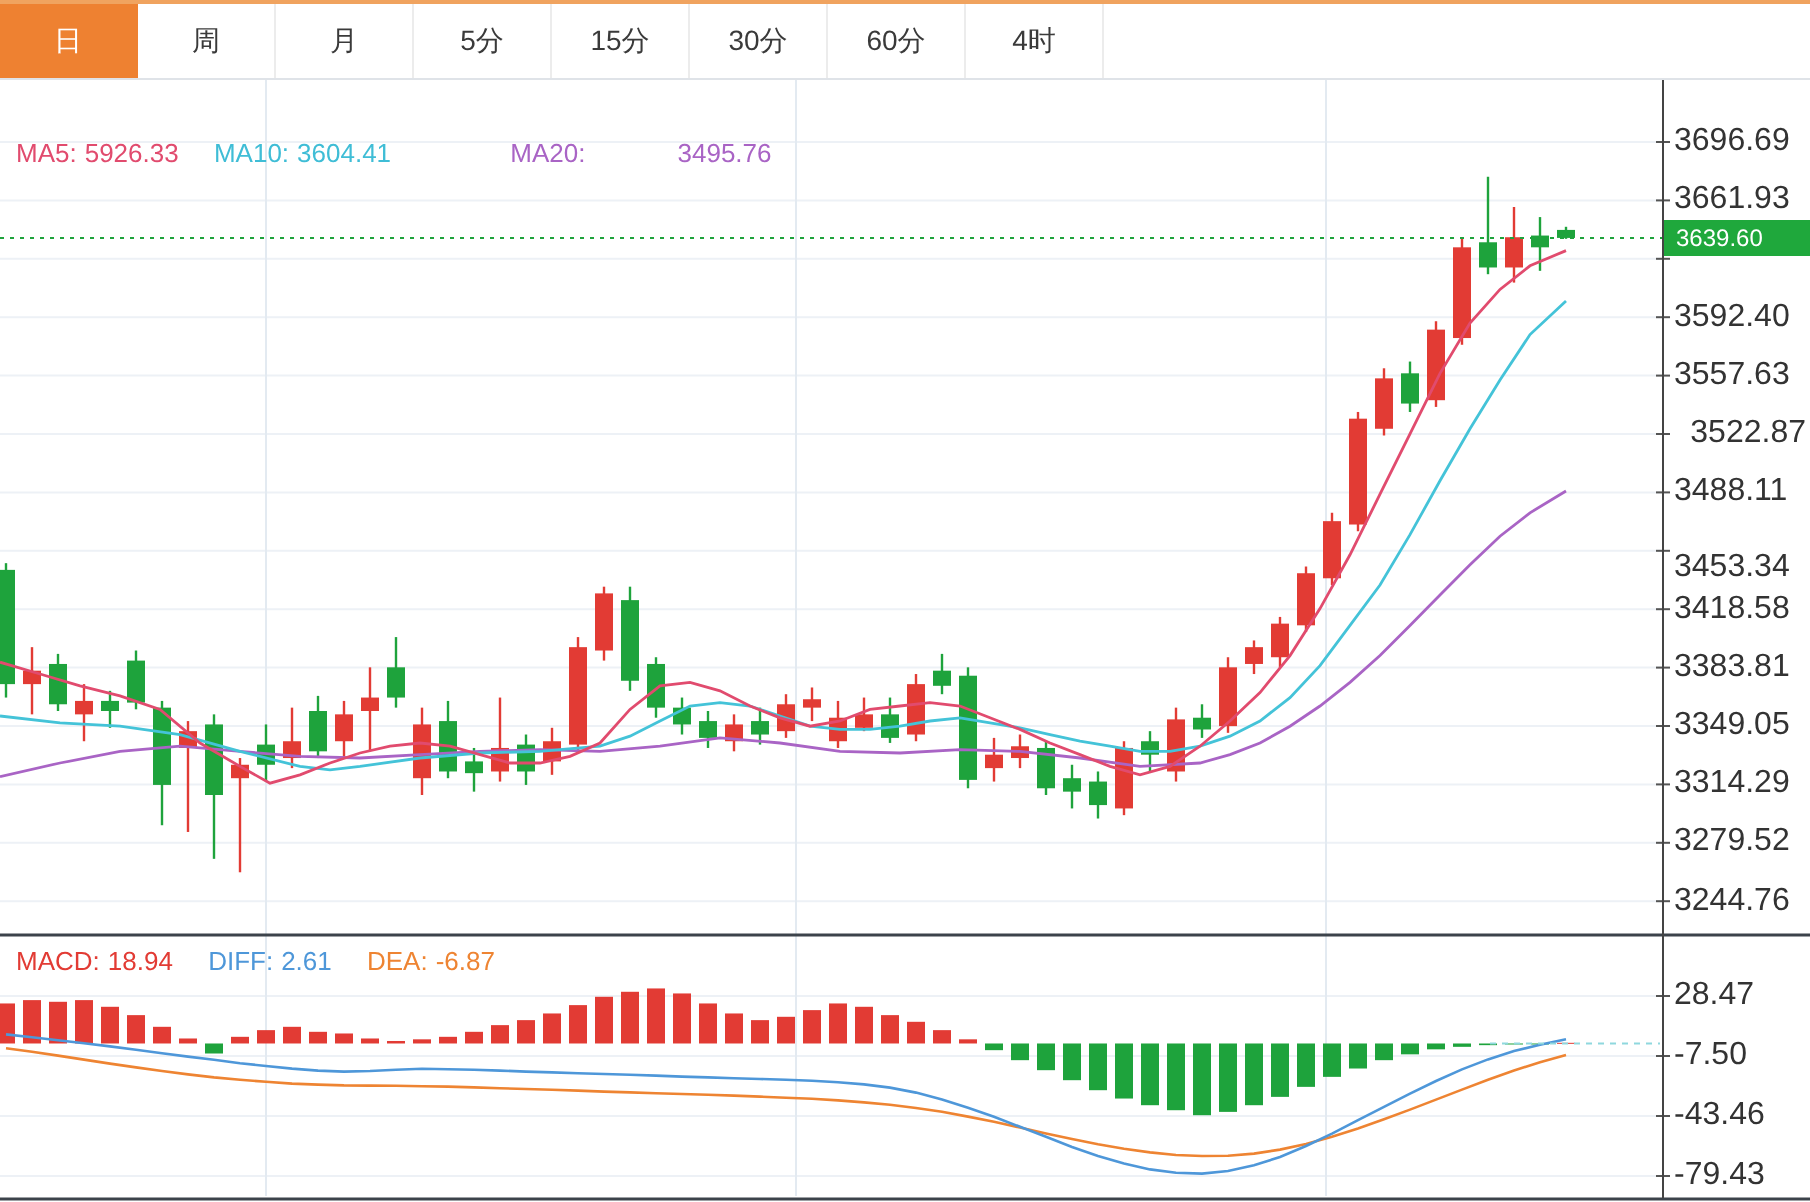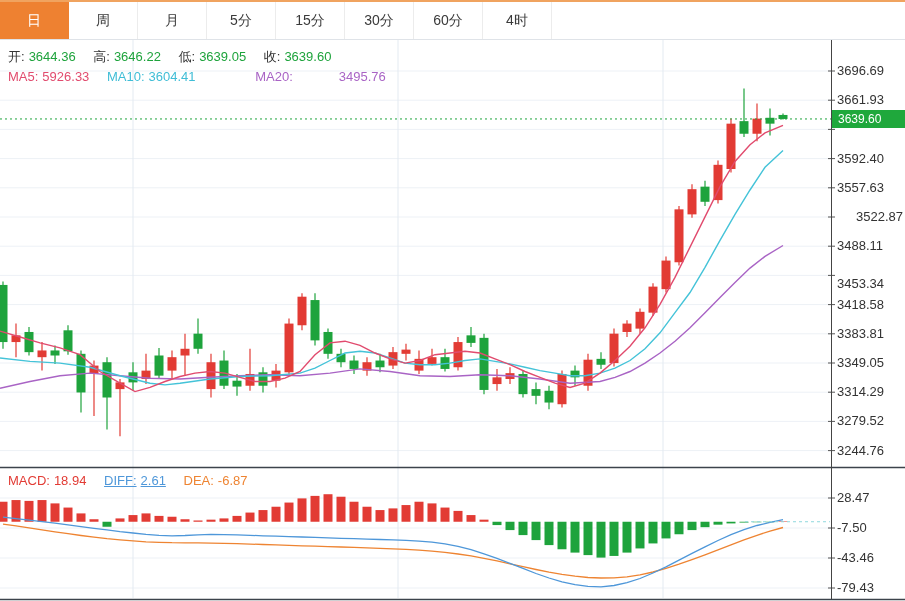--- a/index.html
+++ b/index.html
@@ -15,23 +15,23 @@
   .chart{position:absolute;left:0;top:40px;width:905px;height:561px;}
   .chart svg{position:absolute;left:0;top:0;}
   .row{position:absolute;left:8px;font-size:13px;white-space:nowrap;z-index:5;}
   .row span{margin-right:4px;}
   .row .gap{margin-right:14px;}
   .ohlc-row{top:8px;color:#333;}
   .ohlc-row .v{color:#1ea33c;}
   .ma-row{top:29px;}
   .ma5{color:#e14b6e;} .ma10{color:#3fbdd6;} .ma20{color:#a964c5;margin-left:42px;}
   .macd-row{top:433px;}
-  .macdv{color:#e23b34;} .diffv{color:#4e97d9;text-decoration:underline;} .deav{color:#ee8432;}
+  .macdv{color:#e23b34;} .diffv{color:#4e97d9;} .deav{color:#ee8432;}
   .axlabel{position:absolute;left:837px;width:66px;height:14px;line-height:14px;
-           font-size:13px;color:#333;z-index:4;}
+           font-size:16px;color:#333;z-index:4;}
   .price-badge{position:absolute;left:832px;top:70px;width:73px;height:18px;line-height:18px;
                background:#1fa83c;color:#fff;font-size:12px;padding-left:6px;box-sizing:border-box;z-index:6;}
 </style>
 </head>
 <body>
 
 <div class="app">
   <div class="tabbar" id="tabbar">
       <div class="tab active">日</div>
       <div class="tab">周</div>
@@ -272,26 +272,20 @@
         <line x1="828" y1="450.59999999999997" x2="835" y2="450.59999999999997" stroke="#555" stroke-width="1"></line>
         <line x1="828" y1="498" x2="835" y2="498" stroke="#555" stroke-width="1"></line>
         <line x1="828" y1="528" x2="835" y2="528" stroke="#555" stroke-width="1"></line>
         <line x1="828" y1="558" x2="835" y2="558" stroke="#555" stroke-width="1"></line>
         <line x1="828" y1="588" x2="835" y2="588" stroke="#555" stroke-width="1"></line>
         <line x1="0" y1="467.5" x2="905" y2="467.5" stroke="#3c434b" stroke-width="1.5"></line>
         <line x1="0" y1="599.5" x2="905" y2="599.5" stroke="#3c434b" stroke-width="1.5"></line>
         <line x1="831.5" y1="40" x2="831.5" y2="599" stroke="#444444" stroke-width="1"></line>
       </svg>
 
-    <div class="row ohlc-row">
-      <span>开:</span><span class="v gap">3644.36</span>
-      <span>高:</span><span class="v gap">3646.22</span>
-      <span>低:</span><span class="v gap">3639.05</span>
-      <span>收:</span><span class="v">3639.60</span>
-    </div>
 
     <div class="row ma-row">
       <span class="ma5">MA5:</span><span class="ma5 gap">5926.33</span>
       <span class="ma10">MA10:</span><span class="ma10 gap">3604.41</span>
       <span class="ma20">MA20:</span><span class="ma20">3495.76</span>
     </div>
 
     <div class="row macd-row">
       <span class="macdv">MACD:</span><span class="macdv gap">18.94</span>
       <span class="diffv">DIFF:</span><span class="diffv gap">2.61</span>

